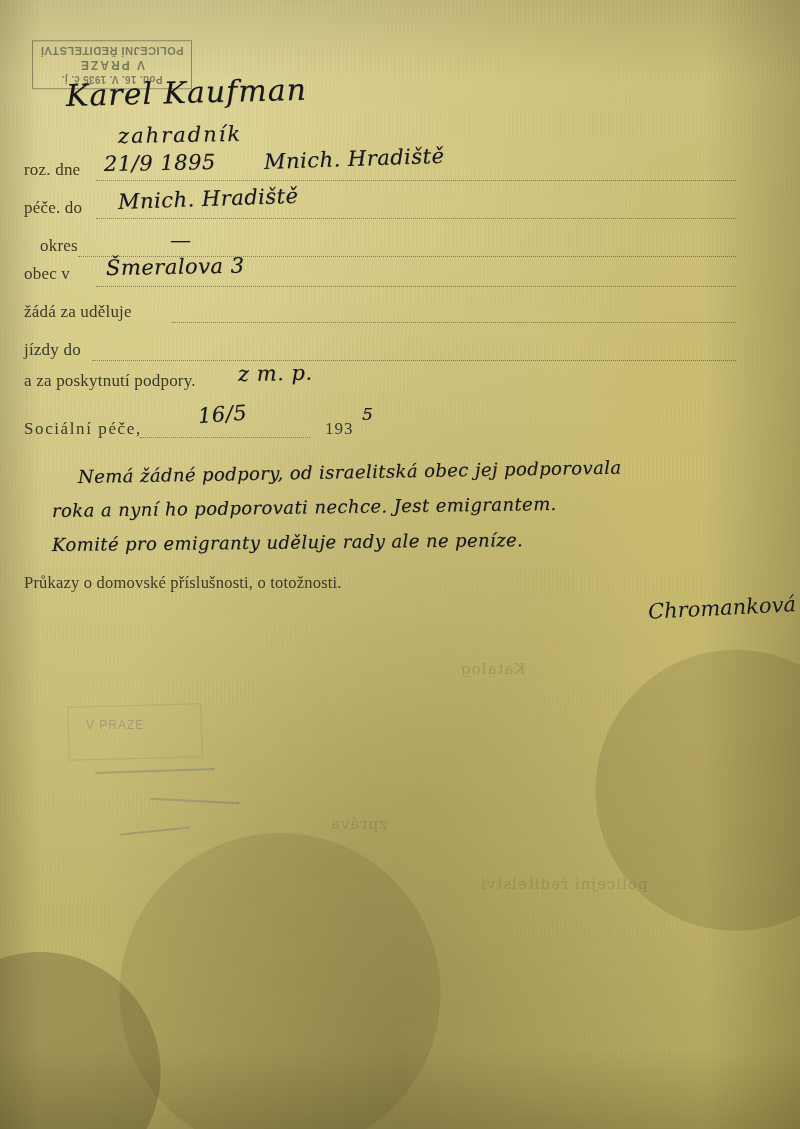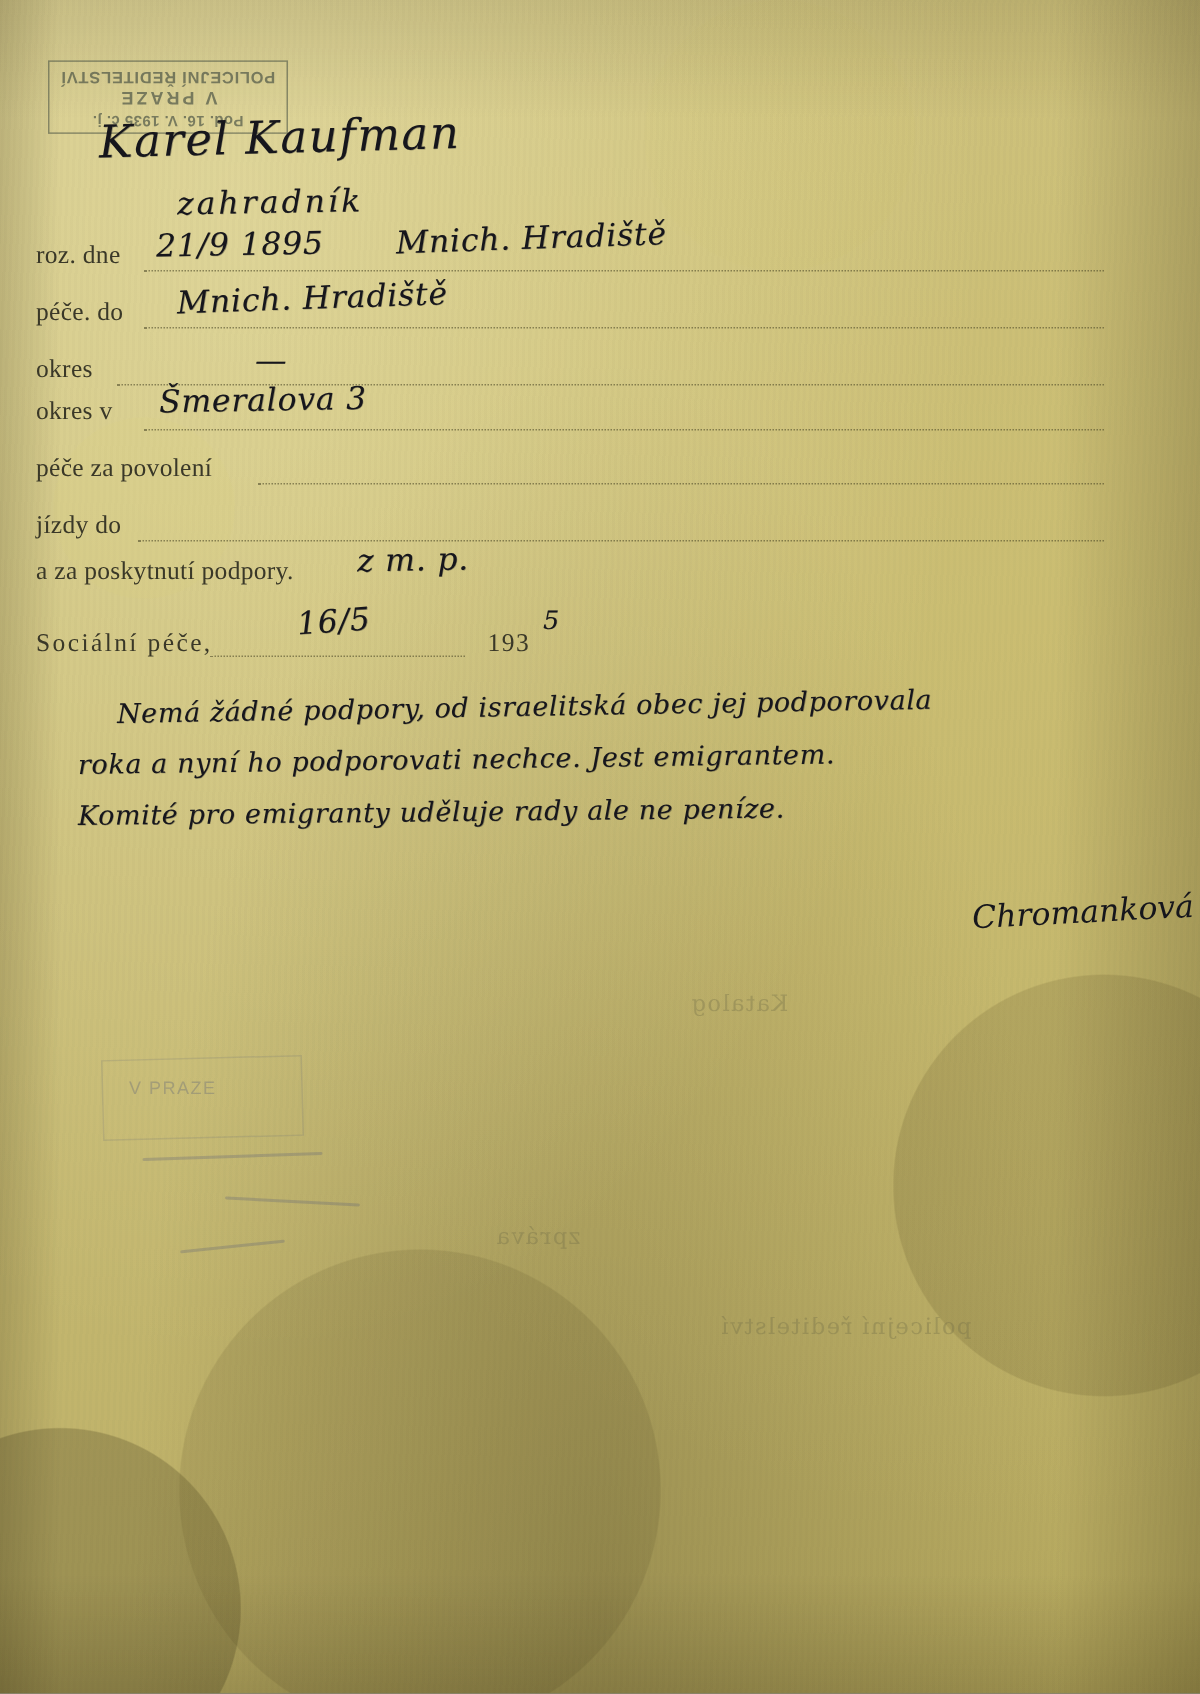--- a/index.html
+++ b/index.html
@@ -175,38 +175,39 @@
   </div>
 
   <div class="layer z-print">
 
     <div class="printed" style="left:24px; top:160px;text-align:right;">roz. dne</div>
     <div class="leader" style="left:96px; top:180px; width:640px;"></div>
 
     <div class="printed" style="left:24px; top:198px;">péče. do</div>
     <div class="leader" style="left:96px; top:218px; width:640px;"></div>
 
-    <div class="printed" style="left:24px; top:236px;text-align:center;">okres</div>
+    <div class="printed" style="left:40px; top:236px;text-align:center;">okres</div>
     <div class="leader" style="left:78px; top:256px; width:658px;"></div>
 
-    <div class="printed" style="left:24px; top:264px;">okres v</div>
+    <div class="printed" style="left:24px; top:264px;">obec v</div>
     <div class="leader" style="left:96px; top:286px; width:640px;"></div>
 
-    <div class="printed" style="left:24px; top:302px;">péče za povolení</div>
+    <div class="printed" style="left:24px; top:302px;">žádá za uděluje</div>
     <div class="leader" style="left:172px; top:322px; width:564px;"></div>
 
     <div class="printed" style="left:24px; top:340px;">jízdy do</div>
     <div class="leader" style="left:92px; top:360px; width:644px;"></div>
 
     <div class="printed" style="left:24px; top:371px;">a za poskytnutí podpory.</div>
 
     <div class="printed sp" style="left:24px; top:419px;text-align:right;">Sociální péče,</div>
     <div class="leader" style="left:140px; top:437px; width:170px;"></div>
     <div class="printed" style="left:325px; top:419px; letter-spacing:1px;">193</div>
 
+    <div class="printed" style="left:24px; top:573px; font-size:16.5px;">Průkazy o domovské příslušnosti, o totožnosti.</div>
   </div>
 
   <div class="layer z-ink">
 
     <div class="hand big hand-ink" style="left:66px; top:78px; transform:rotate(-1.5deg);">Karel Kaufman</div>
 
     <div class="hand med hand-ink" style="left:118px; top:124px; transform:rotate(-1deg); letter-spacing:2px;">zahradník</div>
 
     <div class="hand med hand-ink" style="left:104px; top:152px; transform:rotate(-1deg);">21/9 1895</div>
     <div class="hand med hand-ink" style="left:264px; top:150px; transform:rotate(-2deg);">Mnich. Hradiště</div>

